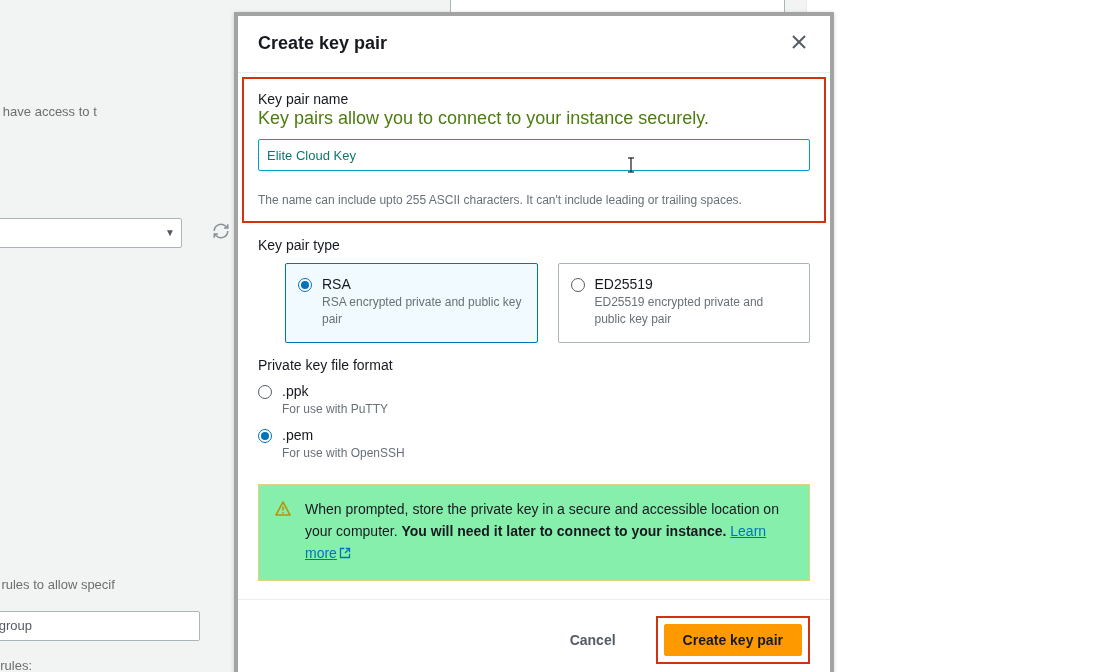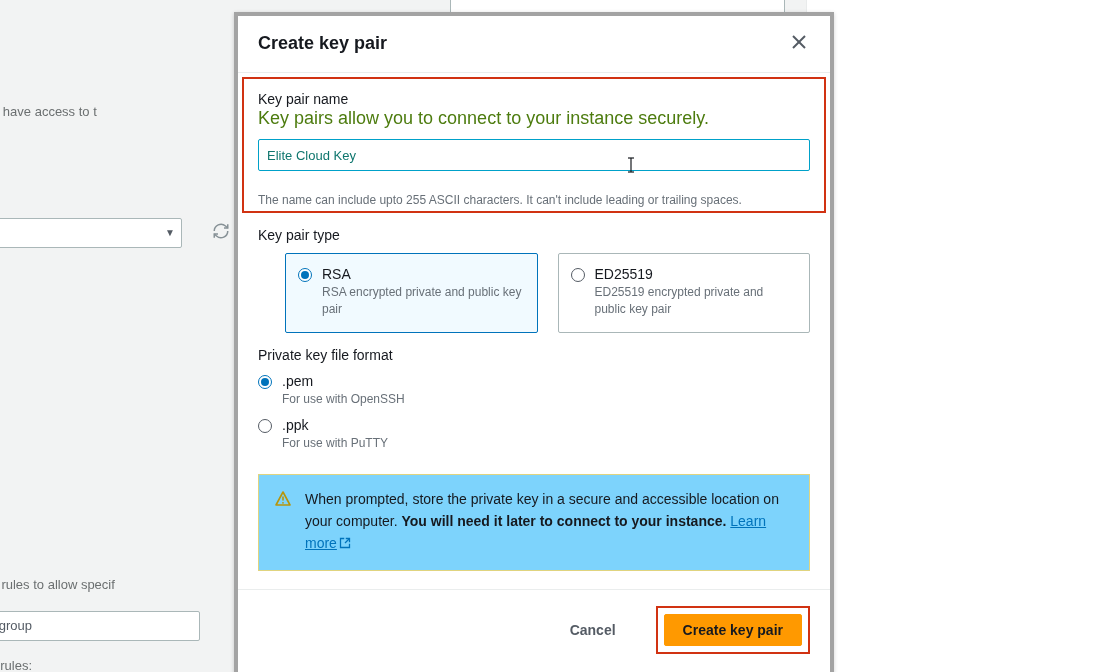--- a/index.html
+++ b/index.html
@@ -90,21 +90,21 @@
       cursor: pointer;
       padding: 4px;
       line-height: 1;
     }
     .modal-body {
       padding: 0 20px 18px 20px;
       border-top: 1px solid #eaeded;
     }
     .highlight-red {
       border: 2px solid #d13212;
-      padding: 12px 14px 4px 14px;
+      padding: 12px 14px 14px 14px;
       margin: 4px -16px 14px -16px;
     }
     .section { margin-top: 14px; }
     .field-label {
       font-weight: 400;
       font-size: 14px;
       color: #16191f;
     }
     .field-desc {
       font-size: 18px;
@@ -178,21 +178,21 @@
       display: flex;
       gap: 10px;
       margin-top: 10px;
       align-items: flex-start;
     }
     .format-group { margin-top: 14px; }
 
     .alert-box {
       margin-top: 22px;
       border: 1px solid #e0d47f;
-      background: #7dd3fc;
+      background: #86efac;
       padding: 14px 16px 16px 16px;
       display: flex;
       gap: 14px;
       align-items: flex-start;
       line-height: 1.55;
     }
     .warn-icon {
       width: 16px; height: 16px;
       flex-shrink: 0;
       margin-top: 2px;
@@ -293,31 +293,31 @@
             <div class="card-title">ED25519</div>
             <div class="card-desc">ED25519 encrypted private and public key pair</div>
           </div>
         </div>
       </div>
     </div>
 
     <div class="format-group">
       <div class="field-label">Private key file format</div>
       <div class="radio-row">
+        <div class="radio"></div>
+        <div>
+          <div class="card-title">.ppk</div>
+          <div class="card-desc">For use with PuTTY</div>
+        </div>
+      </div>
+      <div class="radio-row">
         <div class="radio checked"></div>
         <div>
           <div class="card-title">.pem</div>
           <div class="card-desc">For use with OpenSSH</div>
-        </div>
-      </div>
-      <div class="radio-row">
-        <div class="radio"></div>
-        <div>
-          <div class="card-title">.ppk</div>
-          <div class="card-desc">For use with PuTTY</div>
         </div>
       </div>
     </div>
 
     <div class="alert-box">
       <svg class="warn-icon" viewBox="0 0 16 16">
         <path d="M8 1 L15 14 H1 Z" fill="none" stroke="#b7950b" stroke-width="1.6" stroke-linejoin="round"></path>
         <line x1="8" y1="5.5" x2="8" y2="9.5" stroke="#b7950b" stroke-width="1.6"></line>
         <circle cx="8" cy="11.8" r="0.9" fill="#b7950b"></circle>
       </svg>

